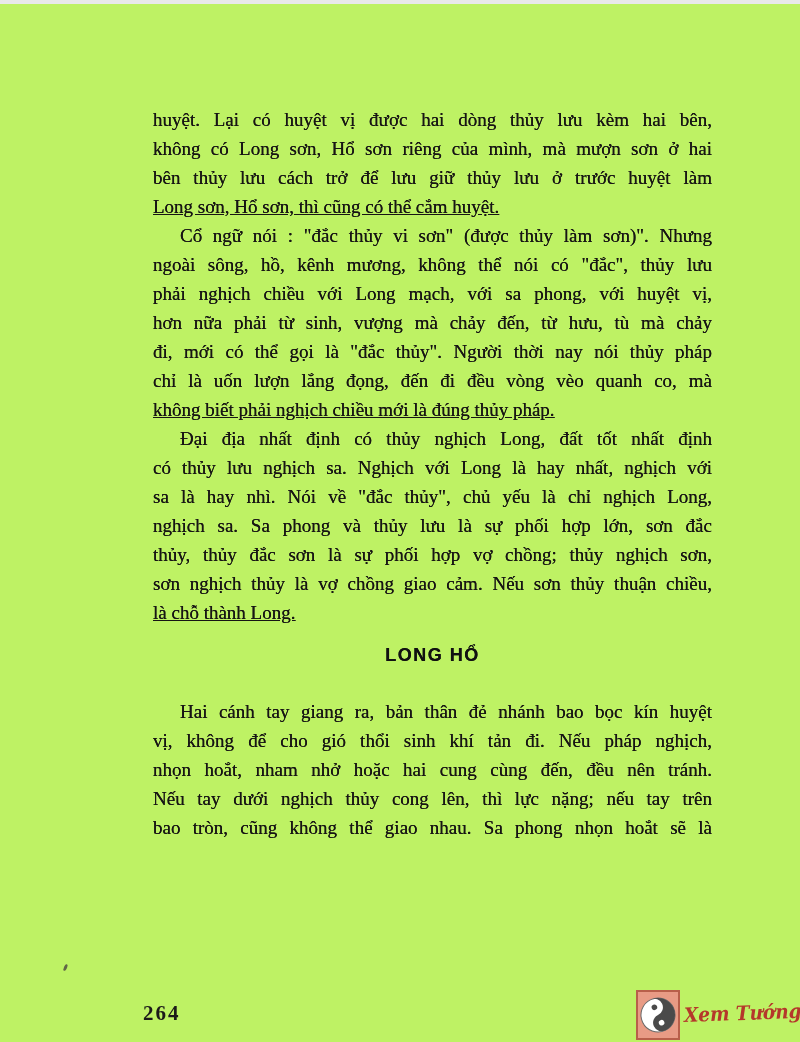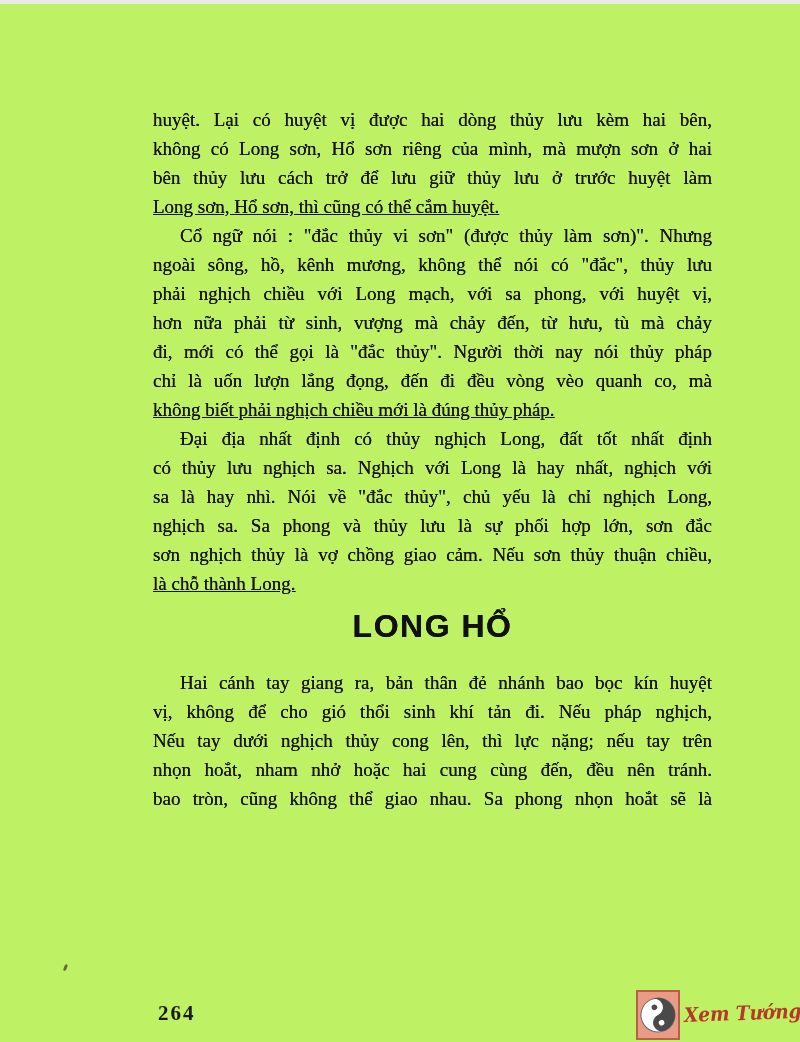--- a/index.html
+++ b/index.html
@@ -16,26 +16,26 @@
   }
   .paragraph { margin:0; }
   .line {
     height:29px; overflow:hidden; white-space:normal;
     text-align:justify; text-align-last:justify;
   }
   .line.last  { text-align-last:left;text-decoration:underline; }
   .line.first { text-indent:27px; }
   .heading {
     font-family:"Liberation Sans", sans-serif;
-    font-weight:700; font-size:32px; line-height:40px;
+    font-weight:700; font-size:18px; line-height:40px;
     letter-spacing:1.5px; text-align:center; text-align-last:center;
     margin:8px 0 22px 0; color:#111;
   }
   .page-number {
-    position:absolute; left:158px; top:997px;
+    position:absolute; left:143px; top:997px;
     font-family:"Liberation Serif", serif; font-weight:700;
     font-size:21px; letter-spacing:2px; color:#1c1a19;
   }
   .watermark {
     position:absolute; left:636px; top:986px;
     display:flex; align-items:center; gap:4px;
   }
   .wm-text {
     font-family:"DejaVu Serif", serif; font-style:italic; font-weight:700;
     font-size:20px; white-space:nowrap;
@@ -65,29 +65,30 @@
         <div class="line">hơn nữa phải từ sinh, vượng mà chảy đến, từ hưu, tù mà chảy</div>
         <div class="line">đi, mới có thể gọi là "đắc thủy". Người thời nay nói thủy pháp</div>
         <div class="line">chỉ là uốn lượn lắng đọng, đến đi đều vòng vèo quanh co, mà</div>
         <div class="line last">không biết phải nghịch chiều mới là đúng thủy pháp.</div>
       </div>
       <div class="paragraph">
         <div class="line first">Đại địa nhất định có thủy nghịch Long, đất tốt nhất định</div>
         <div class="line">có thủy lưu nghịch sa. Nghịch với Long là hay nhất, nghịch với</div>
         <div class="line">sa là hay nhì. Nói về "đắc thủy", chủ yếu là chỉ nghịch Long,</div>
         <div class="line">nghịch sa. Sa phong và thủy lưu là sự phối hợp lớn, sơn đắc</div>
+        <div class="line">thủy, thủy đắc sơn là sự phối hợp vợ chồng; thủy nghịch sơn,</div>
         <div class="line">sơn nghịch thủy là vợ chồng giao cảm. Nếu sơn thủy thuận chiều,</div>
         <div class="line last">là chỗ thành Long.</div>
       </div>
       <div class="heading">LONG HỔ</div>
       <div class="paragraph">
         <div class="line first">Hai cánh tay giang ra, bản thân đẻ nhánh bao bọc kín huyệt</div>
         <div class="line">vị, không để cho gió thổi sinh khí tản đi. Nếu pháp nghịch,</div>
+        <div class="line">nhọn hoắt, nham nhở hoặc hai cung cùng đến, đều nên tránh.</div>
         <div class="line">Nếu tay dưới nghịch thủy cong lên, thì lực nặng; nếu tay trên</div>
-        <div class="line">nhọn hoắt, nham nhở hoặc hai cung cùng đến, đều nên tránh.</div>
         <div class="line">bao tròn, cũng không thể giao nhau. Sa phong nhọn hoắt sẽ là</div>
       </div>
     </div>
 
   <div class="speck"></div>
 
   <div class="page-number">264</div>
 
   <div class="watermark">
     <span style="display:inline-block; line-height:0;">

